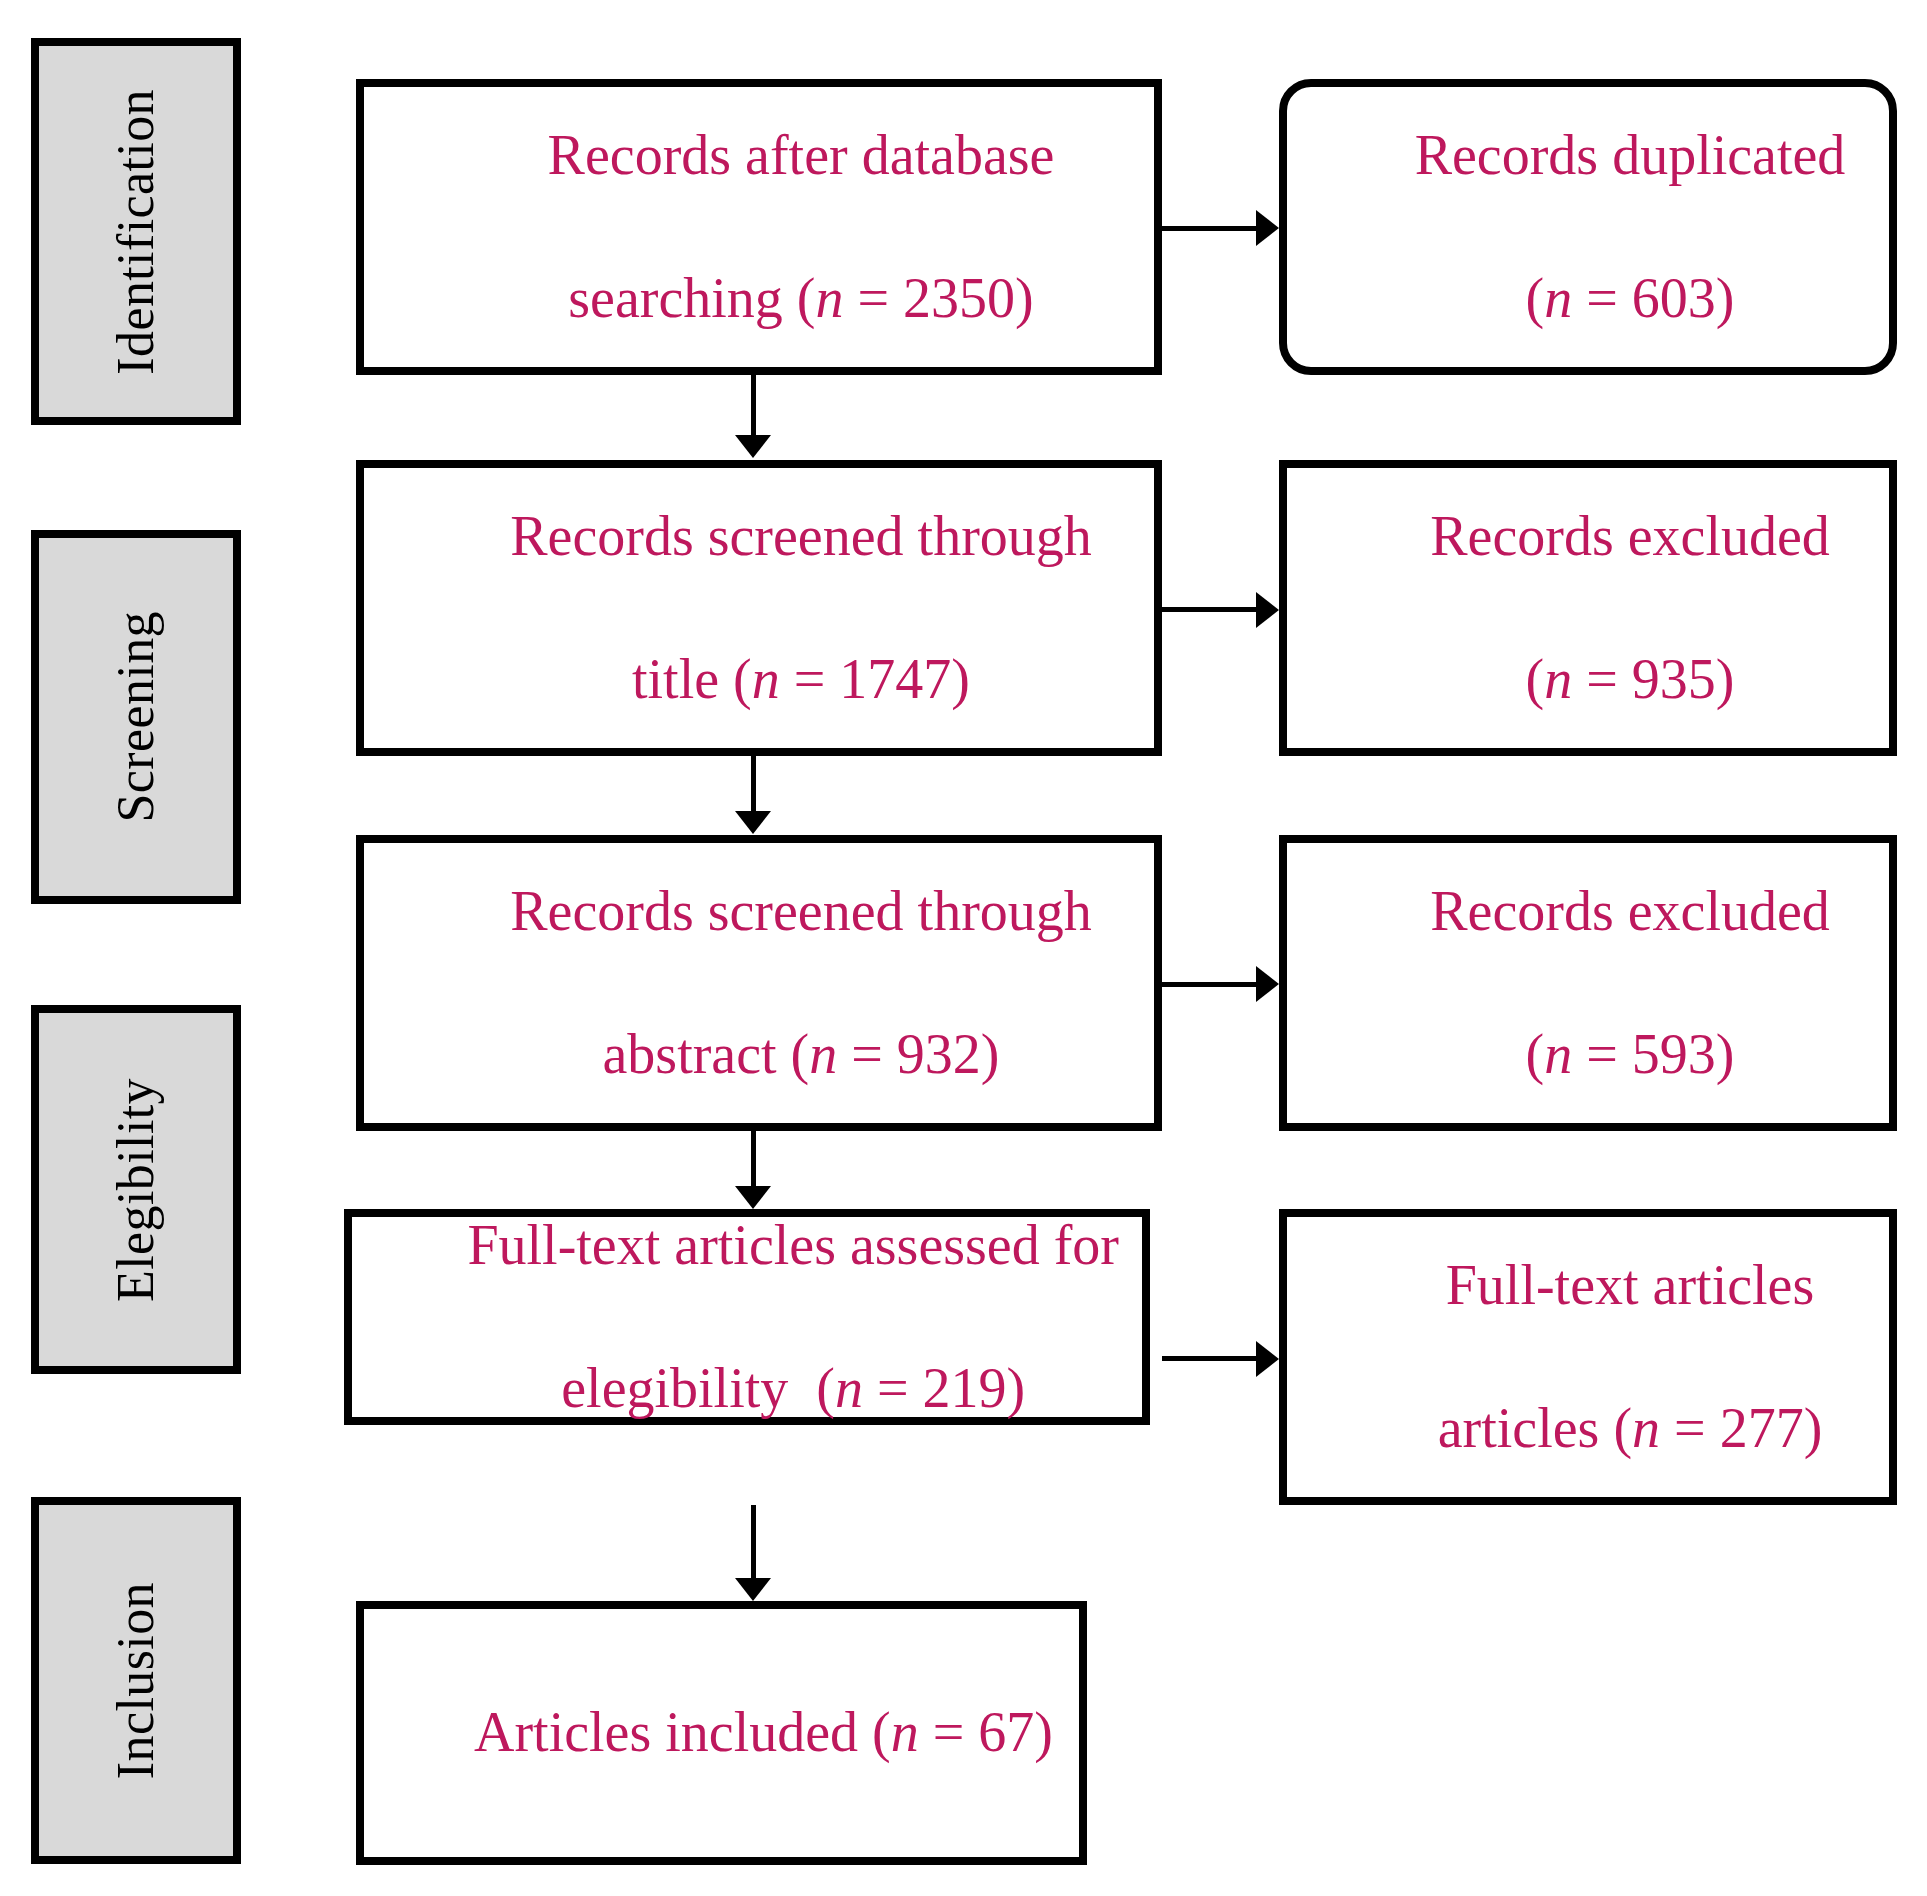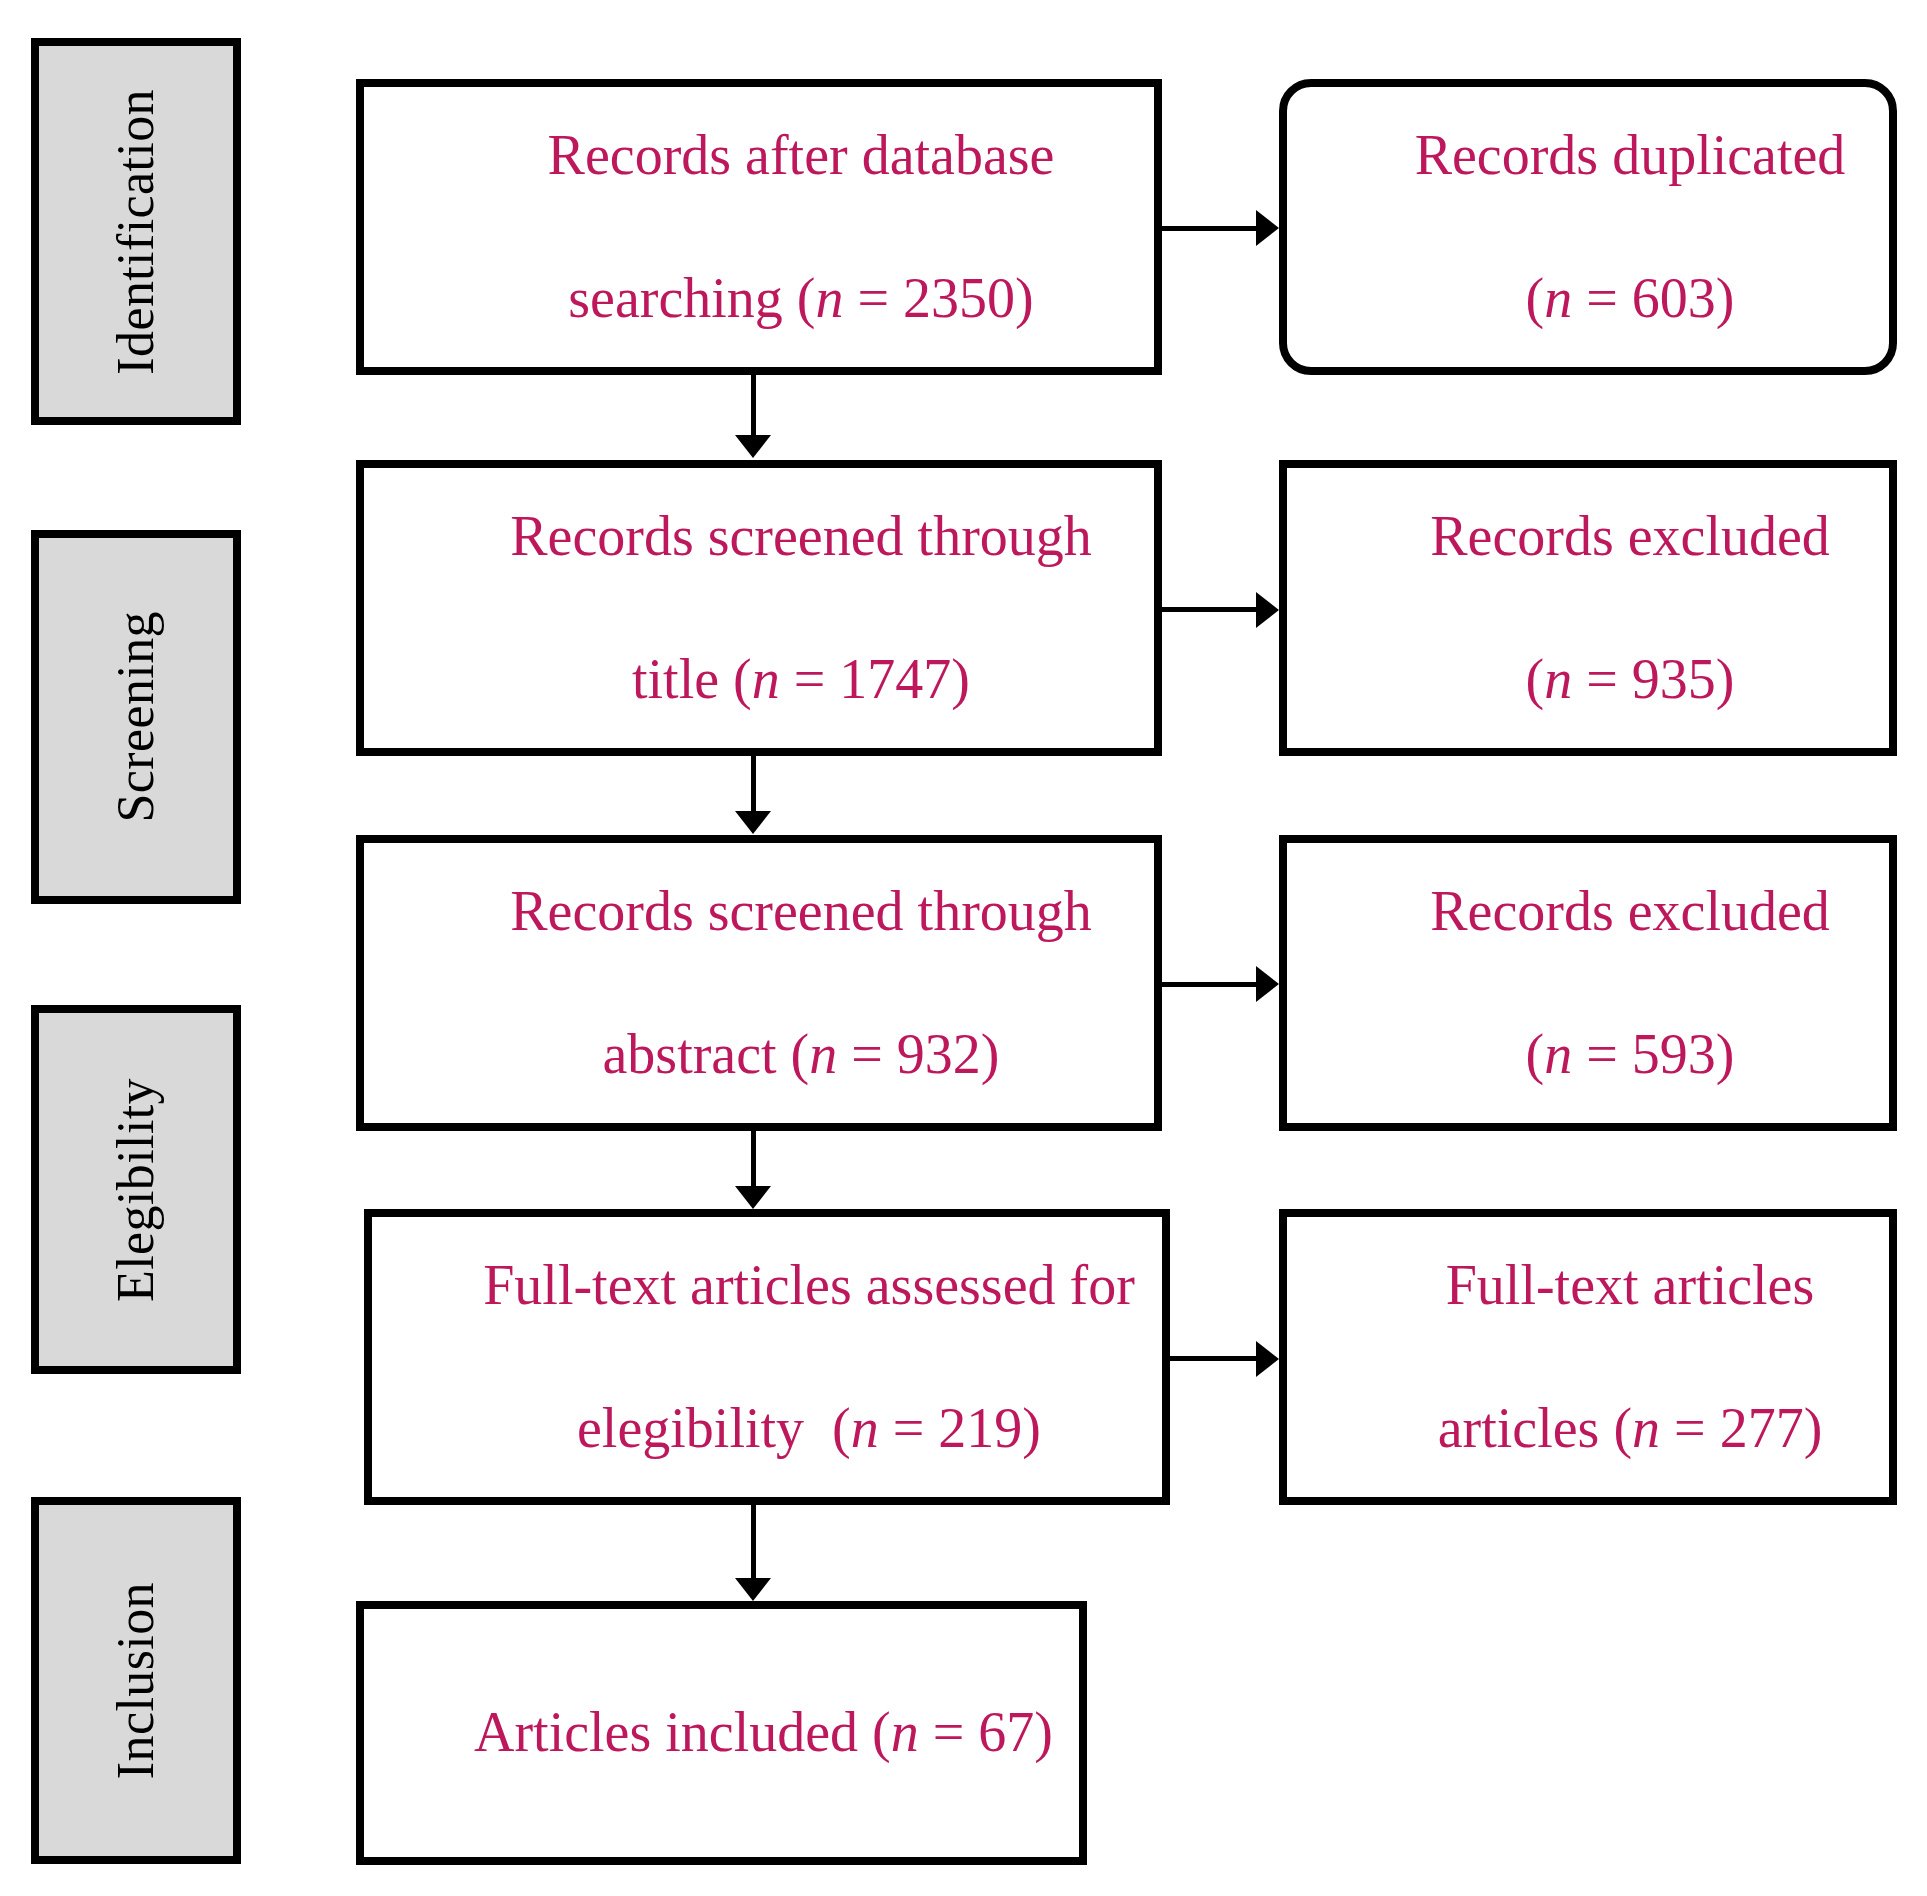--- a/index.html
+++ b/index.html
@@ -164,21 +164,21 @@
       <span>(</span><span class="it">n</span><span> = 593)</span>
     </div>
   </div>
 
   <div class="h-line" style="left:1162px; top:982px; width:97px;"></div>
   <div class="h-head" style="left:1256px; top:966px;"></div>
 
   <div class="v-line" style="left:751px; top:1130px; height:59px;"></div>
   <div class="v-head" style="left:735px; top:1186px;"></div>
 
-  <div class="flow-box" style="left:364px; top:1209px; width:806px; height:296px;">
+  <div class="flow-box" style="left:344px; top:1209px; width:806px; height:216px;justify-content:flex-end;">
     <div class="flow-text">
       <span>Full-text articles assessed for</span><br>
       <span>elegibility  (</span><span class="it">n</span><span> = 219)</span>
     </div>
   </div>
 
   <div class="flow-box" style="left:1279px; top:1209px; width:618px; height:296px;">
     <div class="flow-text">
       <span>Full-text articles</span><br>
       <span>articles (</span><span class="it">n</span><span> = 277)</span>

